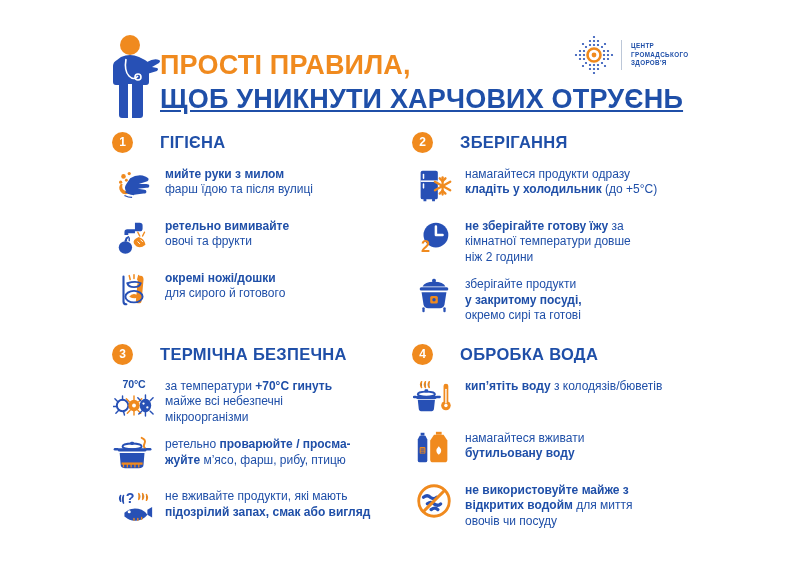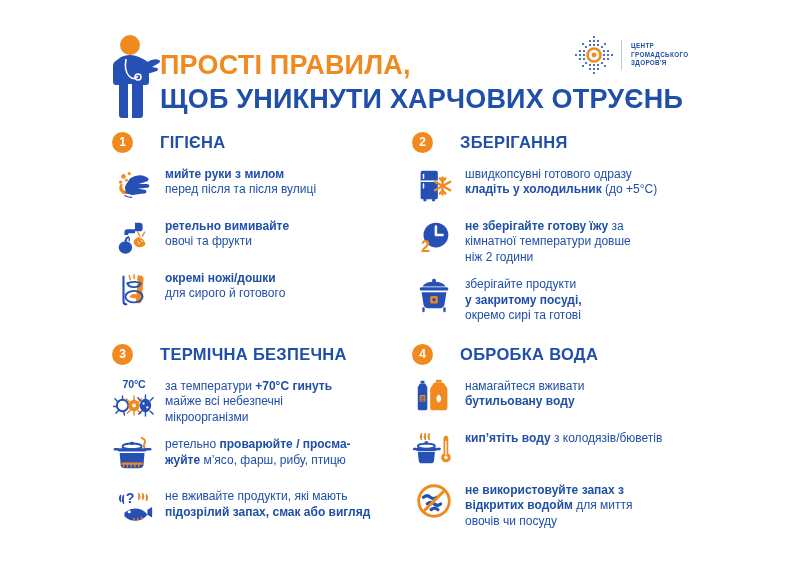--- a/index.html
+++ b/index.html
@@ -18,20 +18,21 @@
   .doctor{position:absolute;left:108px;top:34px;width:54px;height:88px;}
   .title-block{position:absolute;left:160px;top:50px;width:540px;}
   .title-line1{
     font-size:27px;font-weight:bold;letter-spacing:.2px;
     color:#f08a1e;line-height:31px;white-space:nowrap;
   }
   .title-line2{
     font-size:27px;font-weight:bold;letter-spacing:.2px;
     color:#1f4fa8;line-height:31px;white-space:nowrap;
     margin-top:3px;
+    text-decoration:underline;
   }
   .logo{position:absolute;left:572px;top:33px;width:160px;height:44px;display:flex;align-items:center;}
   .logo-mark{width:44px;height:44px;flex:0 0 44px;}
   .logo-div{width:1px;height:30px;background:#bcc7d8;margin:0 9px 0 5px;}
   .logo-text{
     font-size:6.3px;font-weight:bold;line-height:8.6px;
     color:#1f4fa8;letter-spacing:.35px;text-transform:uppercase;
   }
 
   
@@ -170,21 +171,21 @@
                 <circle cx="14" cy="17" r="1.5"></circle>
               <path d="M8 21 q-3 4 0 8 q3 4 8 2 q2 -1 1 -3 q-4 1 -6 -1 q-2 -2 -1 -6 z"></path>
             </g>
             <path d="M18 15 q6 -4 13 -3 q4 1 6 3 q1 2 -1 3 l-9 3 l8 0 q3 0 3 2 q0 2 -3 2 l-9 1 l7 1 q2 0 2 2 q0 2 -3 2 l-8 1 q-7 1 -10 -3 q-3 -4 0 -8 q2 -3 4 -6 z" fill="#2750b5"></path>
             <path d="M13 29 q4 3 9 3" fill="none" stroke="#2750b5" stroke-width="1.4"></path>
             <path d="M12 33 q4 2 8 2" fill="none" stroke="#2750b5" stroke-width="1.4"></path>
           </svg>
         </div>
         <div class="item-text">
           <b>мийте руки з милом</b><br>
-          <span>перед після та після вулиці</span>
+          <span>фарш їдою та після вулиці</span>
         </div>
       </div>
 
       <div class="item">
         <div class="item-icon">
           <svg viewBox="0 0 44 44" width="42" height="42">
             <path d="M23 7 l0 7 l-8 0 q-3 0 -3 3 l0 3 l4 0 l0 -2 l7 0 l0 -2 l5 0 q3 0 3 -3 l0 -3 q0 -3 -3 -3 z" fill="#2750b5"></path>
             <g stroke="#2750b5" stroke-width="1.5" stroke-linecap="round">
               <path d="M14 23 l0 3"></path>
                 <path d="M17 23 l0 3"></path>
@@ -248,21 +249,21 @@
                 <path d="M23 18.5 l16 9"></path>
                 <path d="M39 18.5 l-16 9"></path>
               <path d="M31 18 l-3 -3"></path>
                 <path d="M31 18 l3 -3"></path>
               <path d="M31 28 l-3 3"></path>
                 <path d="M31 28 l3 3"></path>
             </g>
           </svg>
         </div>
         <div class="item-text">
-          <span>швидкопсувні готового одразу</span><br>
+          <span>намагайтеся продукти одразу</span><br>
           <b>кладіть у холодильник</b><span> (до +5°C)</span>
         </div>
       </div>
 
       <div class="item">
         <div class="item-icon">
           <svg viewBox="0 0 44 44" width="42" height="42">
             <circle cx="24" cy="20" r="13" fill="#2750b5"></circle>
             <path d="M24 11 l0 9 l7 0" fill="none" stroke="#ffffff" stroke-width="2.6" stroke-linecap="round" stroke-linejoin="round"></path>
             <text x="13" y="38" font-family="Liberation Sans, sans-serif" font-size="17" font-weight="bold" fill="#f08a1e" text-anchor="middle">2</text>
@@ -402,42 +403,20 @@
 
     <div class="col col-right row-bottom">
       <div class="sec-head">
         <div class="badge">4</div>
         <div class="sec-title">ОБРОБКА ВОДА</div>
       </div>
 
       <div class="item">
         <div class="item-icon">
           <svg viewBox="0 0 44 44" width="42" height="42">
-            <rect x="8" y="5" width="4" height="3" fill="#2750b5"></rect>
-            <path d="M7 8 l6 0 l2 4 l0 22 q0 2 -2 2 l-6 0 q-2 0 -2 -2 l0 -22 z" fill="#2750b5"></path>
-            <rect x="7" y="20" width="6" height="7" rx="1" fill="#f08a1e"></rect>
-            <g stroke="#2750b5" stroke-width="1">
-              <path d="M8 22 l4 0"></path>
-                <path d="M8 24 l4 0"></path>
-                <path d="M8 26 l4 0"></path>
-            </g>
-            <rect x="24" y="4" width="6" height="3" fill="#f08a1e"></rect>
-            <path d="M22 7 l10 0 l4 6 l0 20 q0 3 -3 3 l-12 0 q-3 0 -3 -3 l0 -20 z" fill="#f08a1e"></path>
-            <path d="M27 19 q5 5 0 9 q-5 -4 0 -9 z" fill="#ffffff"></path>
-          </svg>
-        </div>
-        <div class="item-text">
-          <span>намагайтеся вживати</span><br>
-          <b>бутильовану воду</b>
-        </div>
-      </div>
-
-      <div class="item">
-        <div class="item-icon">
-          <svg viewBox="0 0 44 44" width="42" height="42">
             <g stroke="#f08a1e" stroke-width="1.6" stroke-linecap="round">
               <path d="M9 12 q-2 -3 0 -6"></path>
                 <path d="M13 12 q-2 -3 0 -6"></path>
                 <path d="M17 12 q-2 -3 0 -6"></path>
             </g>
             <ellipse cx="14" cy="19" rx="9" ry="2.6" fill="none" stroke="#2750b5" stroke-width="2"></ellipse>
             <rect x="12" y="14" width="4" height="3.4" rx="1.4" fill="#2750b5"></rect>
             <rect x="3" y="21" width="22" height="3" rx="1.5" fill="#2750b5"></rect>
             <path d="M5 25 l18 0 l-1 9 q0 3 -4 3 l-8 0 q-4 0 -4 -3 z" fill="#2750b5"></path>
             <path d="M1 22 l2 0" stroke="#2750b5" stroke-width="2.4" stroke-linecap="round"></path>
@@ -449,31 +428,53 @@
           </svg>
         </div>
         <div class="item-text">
           <b>кип’ятіть воду</b><span> з колодязів/бюветів</span>
         </div>
       </div>
 
       <div class="item">
         <div class="item-icon">
           <svg viewBox="0 0 44 44" width="42" height="42">
+            <rect x="8" y="5" width="4" height="3" fill="#2750b5"></rect>
+            <path d="M7 8 l6 0 l2 4 l0 22 q0 2 -2 2 l-6 0 q-2 0 -2 -2 l0 -22 z" fill="#2750b5"></path>
+            <rect x="7" y="20" width="6" height="7" rx="1" fill="#f08a1e"></rect>
+            <g stroke="#2750b5" stroke-width="1">
+              <path d="M8 22 l4 0"></path>
+                <path d="M8 24 l4 0"></path>
+                <path d="M8 26 l4 0"></path>
+            </g>
+            <rect x="24" y="4" width="6" height="3" fill="#f08a1e"></rect>
+            <path d="M22 7 l10 0 l4 6 l0 20 q0 3 -3 3 l-12 0 q-3 0 -3 -3 l0 -20 z" fill="#f08a1e"></path>
+            <path d="M27 19 q5 5 0 9 q-5 -4 0 -9 z" fill="#ffffff"></path>
+          </svg>
+        </div>
+        <div class="item-text">
+          <span>намагайтеся вживати</span><br>
+          <b>бутильовану воду</b>
+        </div>
+      </div>
+
+      <div class="item">
+        <div class="item-icon">
+          <svg viewBox="0 0 44 44" width="42" height="42">
             <circle cx="22" cy="22" r="16" fill="none" stroke="#f08a1e" stroke-width="3"></circle>
             <g stroke="#2750b5" stroke-width="3.4" stroke-linecap="round" fill="none">
               <path d="M11 18 q4 -3 7 0 q4 3 7 0"></path>
               <path d="M15 25 q4 -3 7 0 q4 3 7 0"></path>
               <path d="M19 31 q4 -3 7 0"></path>
             </g>
             <path d="M11 33 L33 11" stroke="#f08a1e" stroke-width="3.2" stroke-linecap="round"></path>
           </svg>
         </div>
         <div class="item-text">
-          <b>не використовуйте запах з</b><br>
+          <b>не використовуйте майже з</b><br>
           <b>відкритих водойм</b><span> для миття</span><br>
           <span>овочів чи посуду</span>
         </div>
       </div>
     </div>
 
   </div>
 </div>
 
 </body></html>

